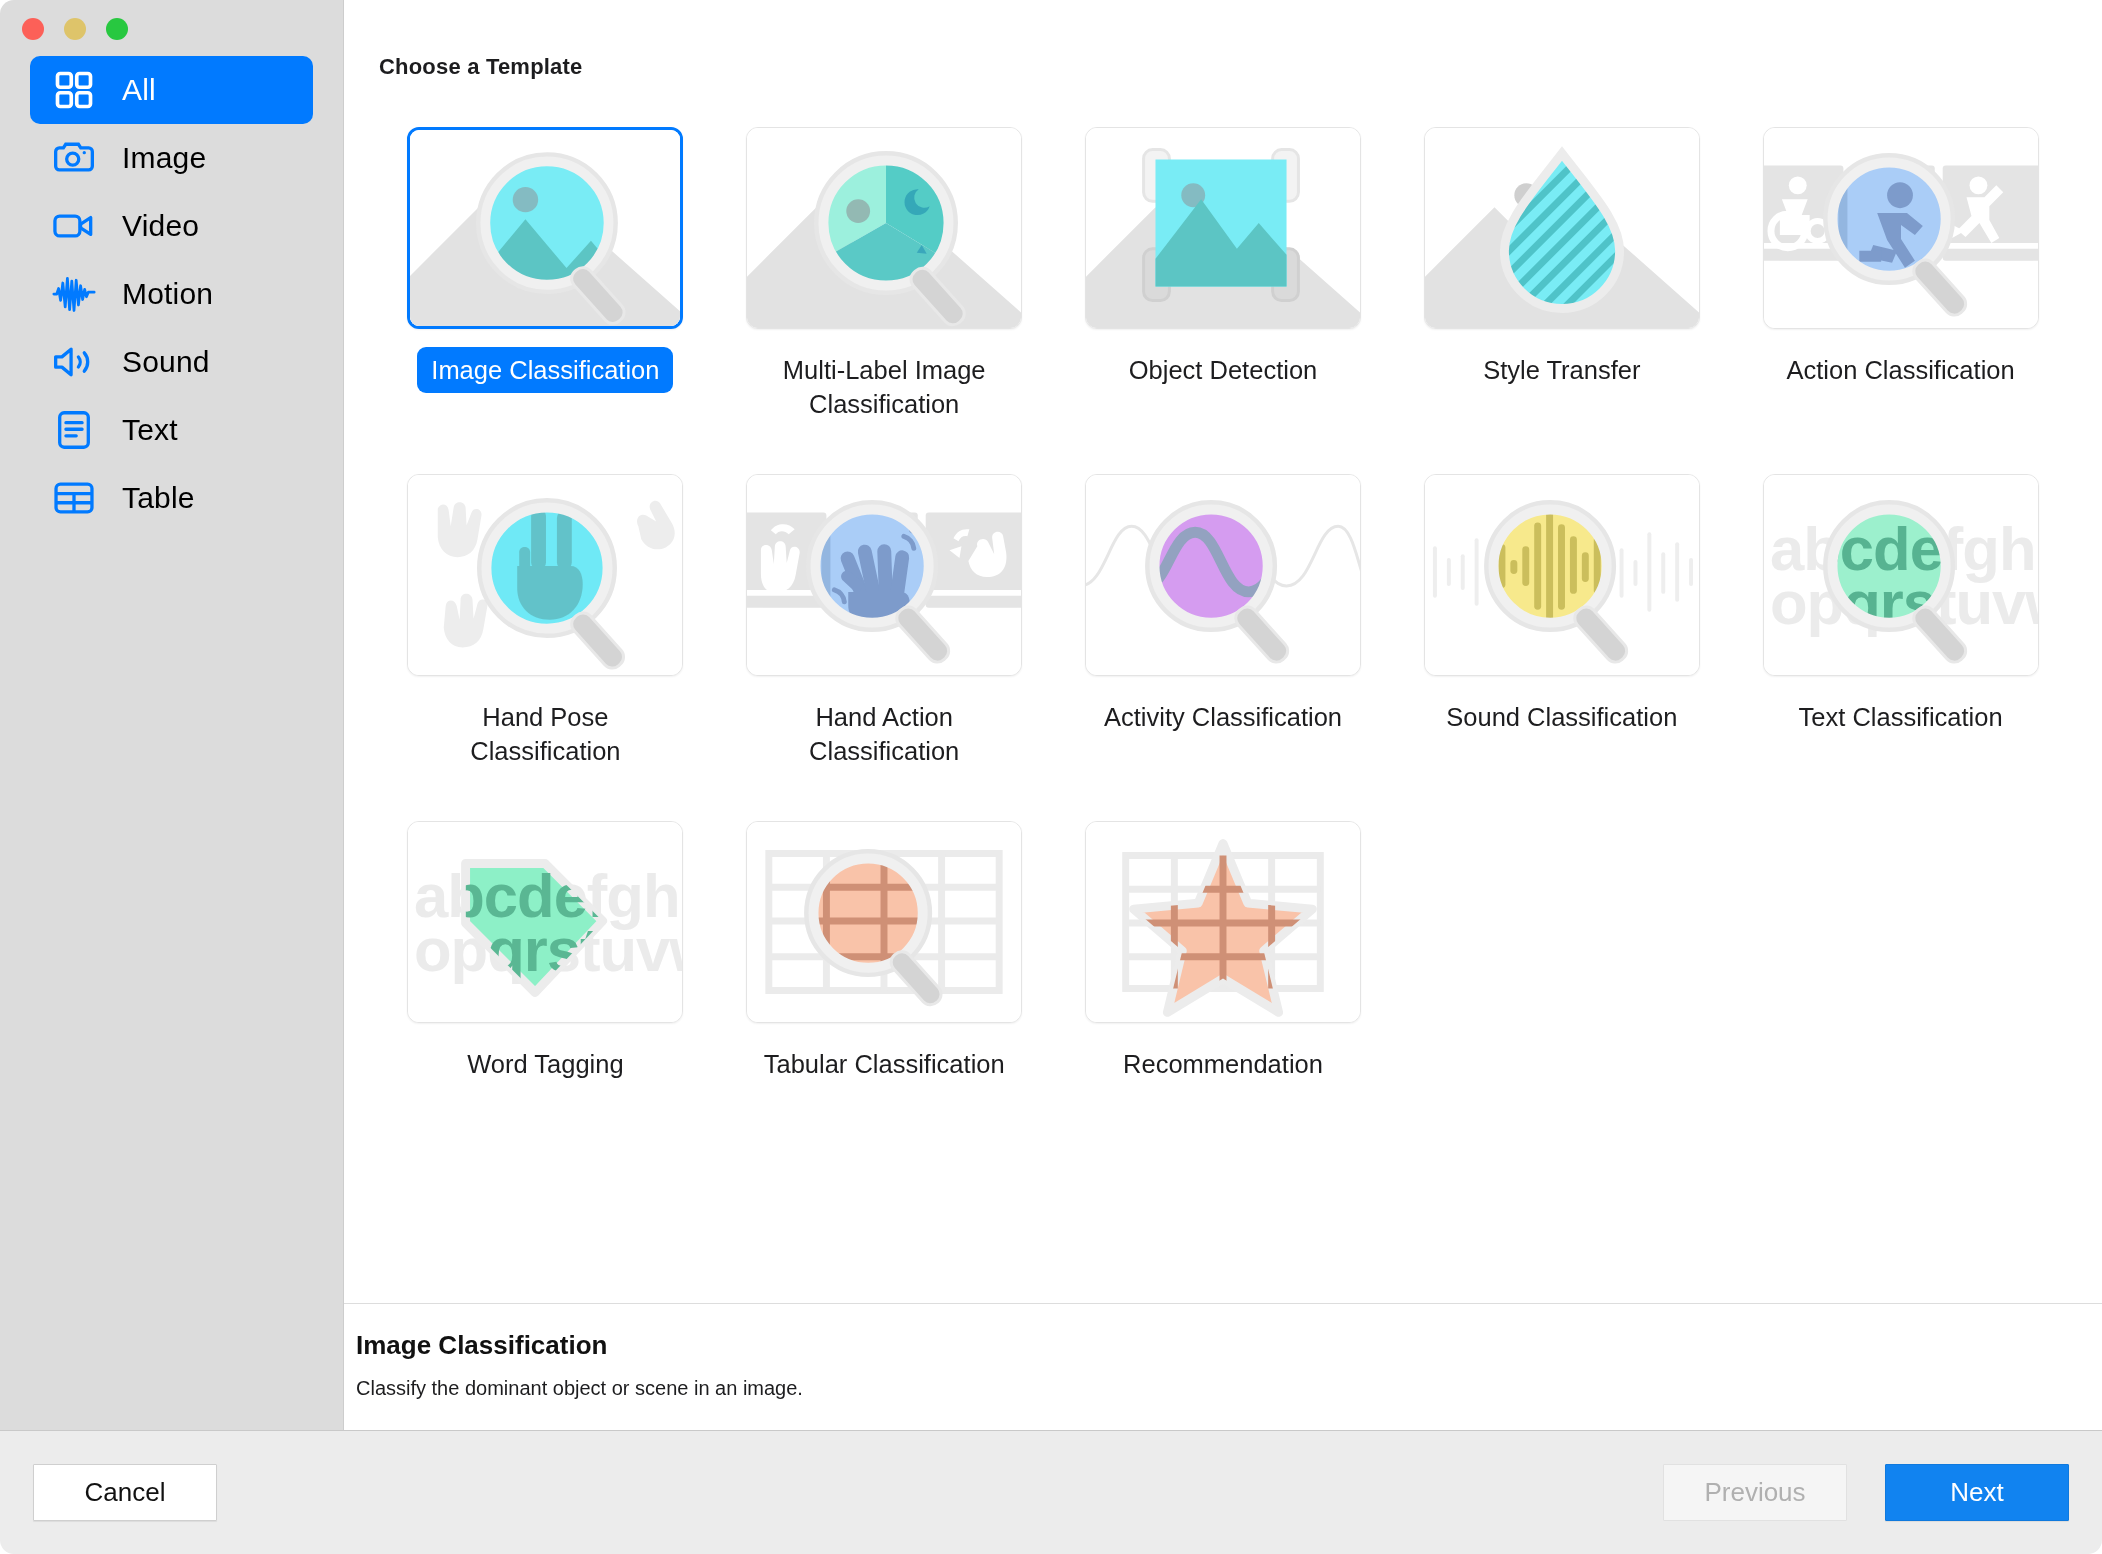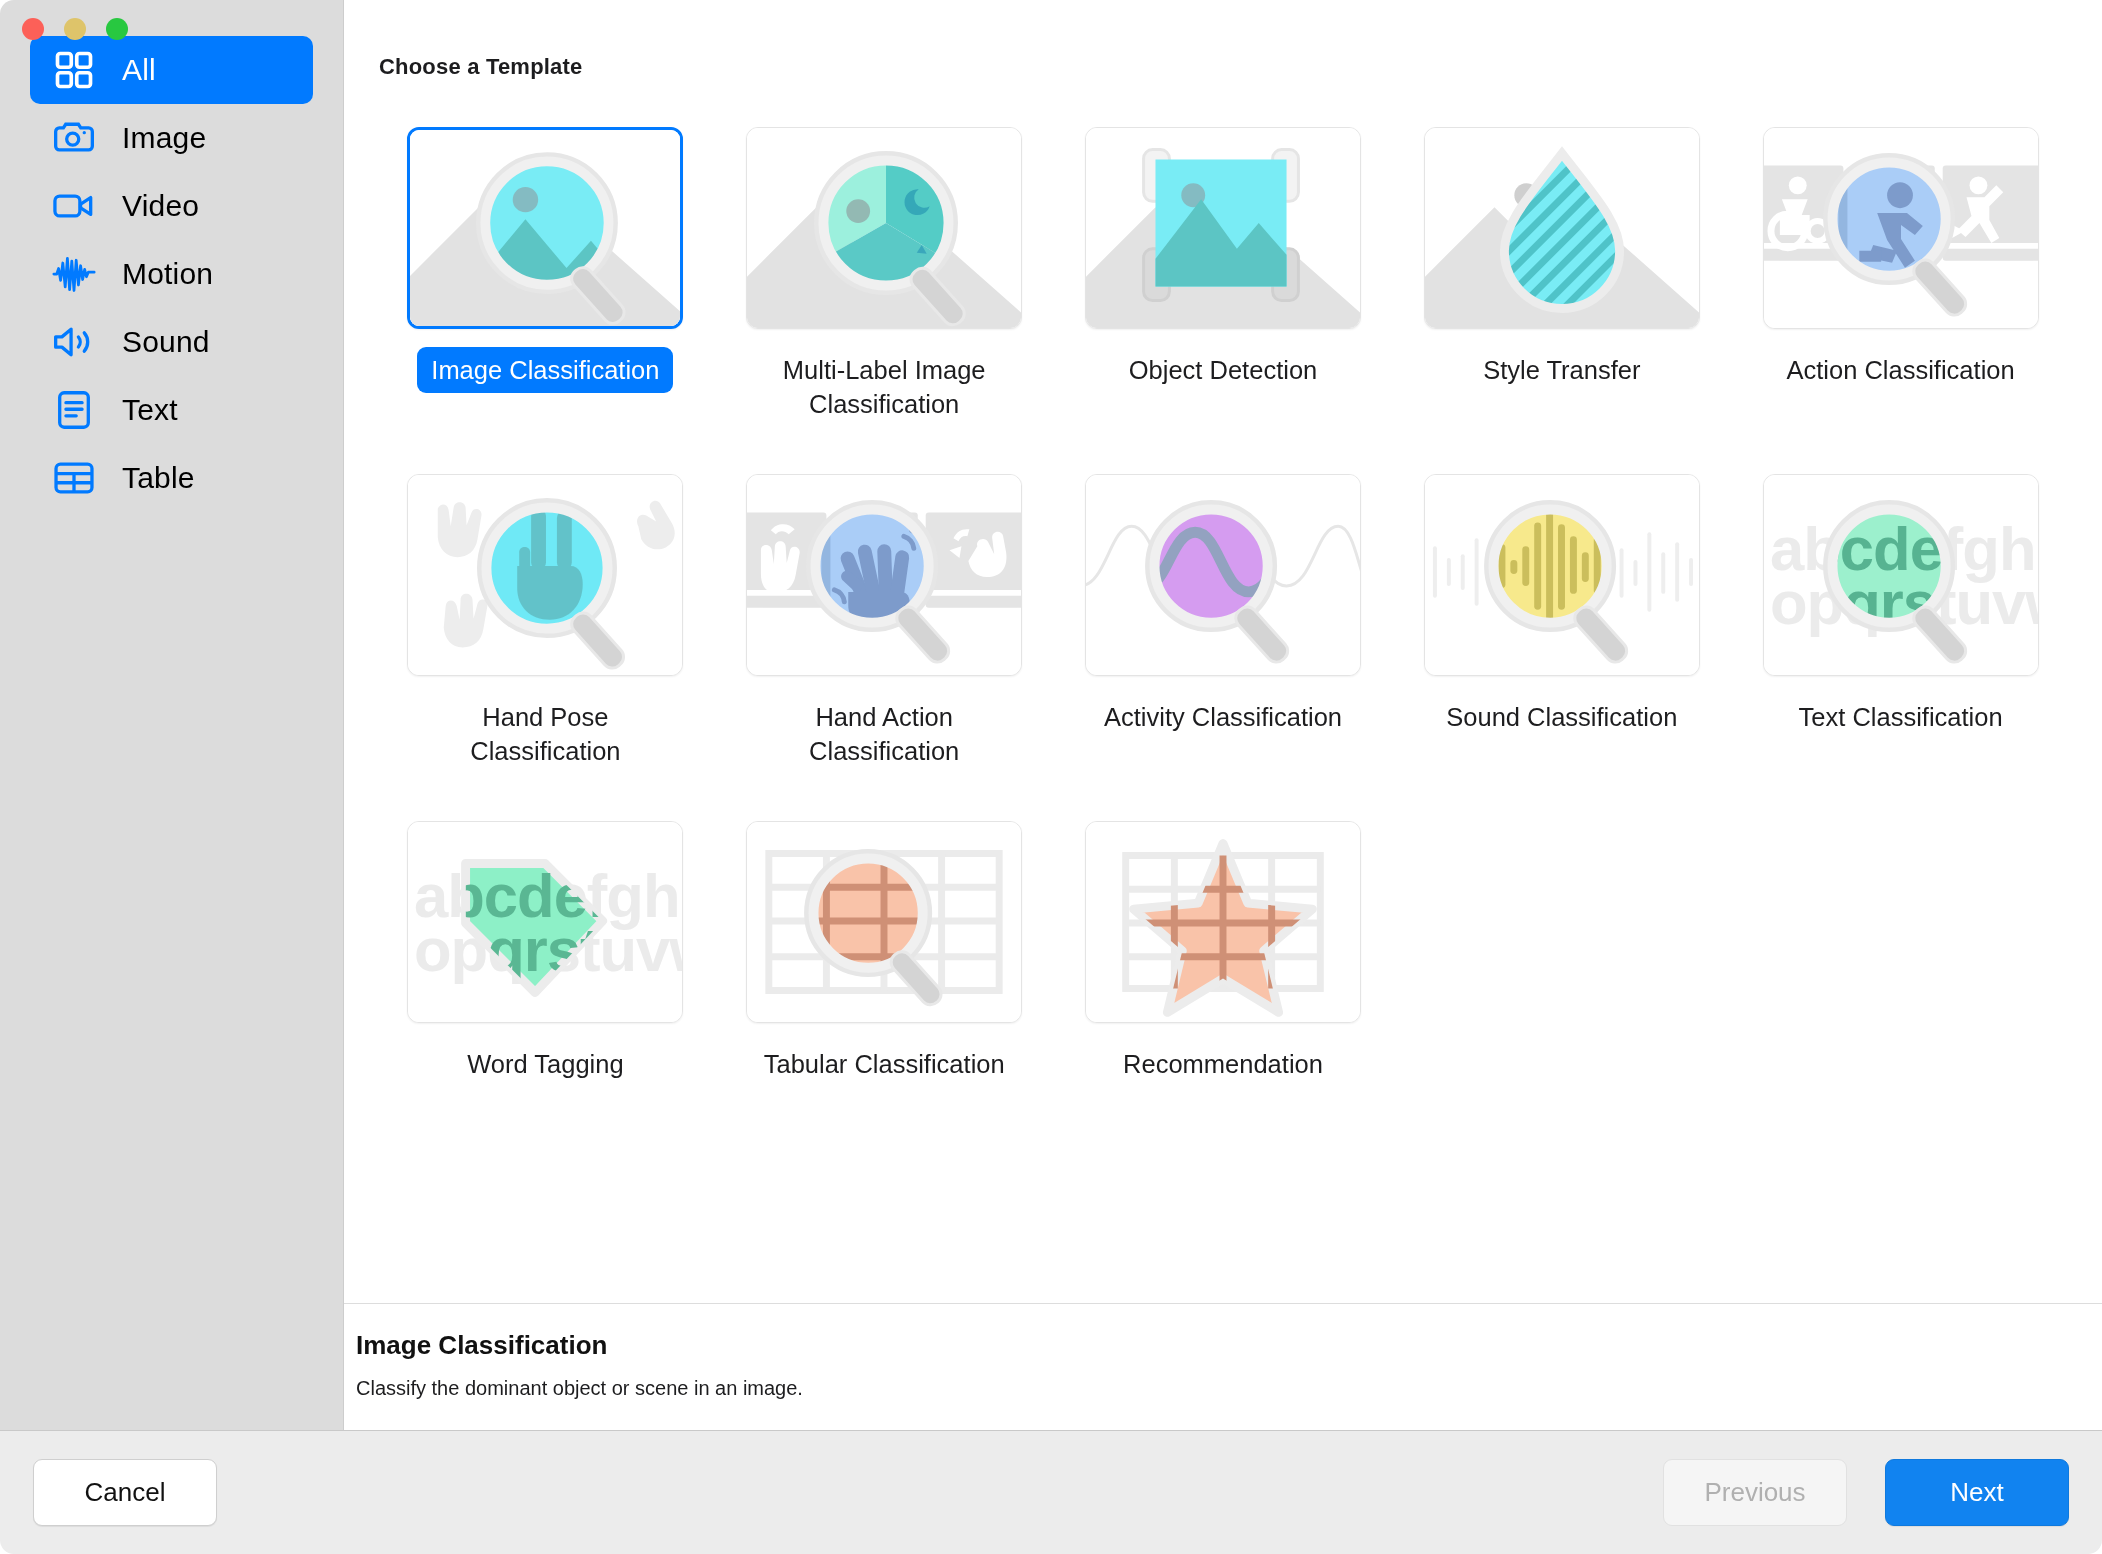--- a/index.html
+++ b/index.html
@@ -18,21 +18,21 @@
     display: flex;
     flex-direction: column;
   }
   .body-row { display: flex; flex: 1 1 auto; min-height: 0; }
 
   
   .sidebar {
     width: 343px;
     background: #dcdcdc;
     flex: 0 0 343px;
-    padding-top: 36px;
+    padding-top: 56px;
     position: relative;
   }
   .traffic {
     position: absolute; top: 18px; left: 22px;
     display: flex; gap: 20px;
   }
   .dot { width: 22px; height: 22px; border-radius: 50%; }
   .dot.red { background: #fc6058; }
   .dot.yellow { background: #dec46a; }
   .dot.green { background: #28c840; }
@@ -118,22 +118,22 @@
   
   .footer {
     flex: 0 0 124px;
     background: #ececec;
     border-top: 1px solid #c9c9c9;
     display: flex; align-items: center;
     padding: 0 33px;
   }
   .btn {
     font-size: 26px;
-    border-radius: 9px;
-    height: 67px;
+    border-radius: 1px;
+    height: 57px;
     min-width: 184px;
     display: flex; align-items: center; justify-content: center;
     border: 1px solid #cfcfcf;
     background: #fff; color: #111;
     box-shadow: 0 1px 1px rgba(0,0,0,.07);
     cursor: default;
   }
   .btn.ghost { background: #f5f5f5; color: #b0b0b0; border-color: #e1e1e1; box-shadow:none; }
   .btn.primary { background: #1183f0; color: #fff; border-color: #0f79dd; }
   .spacer { flex: 1 1 auto; }

